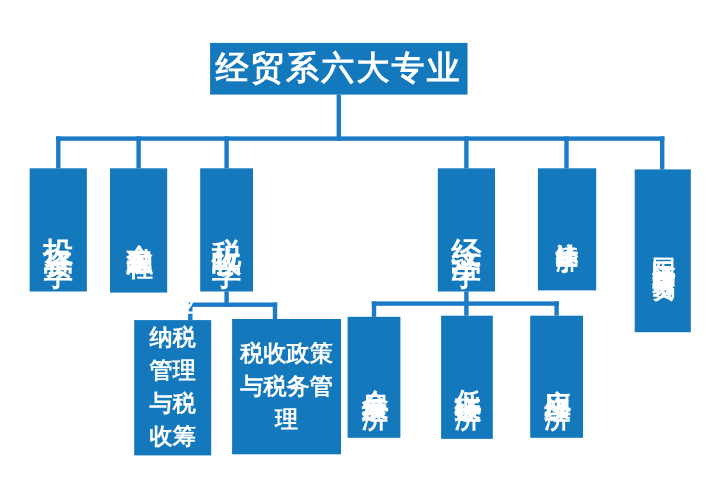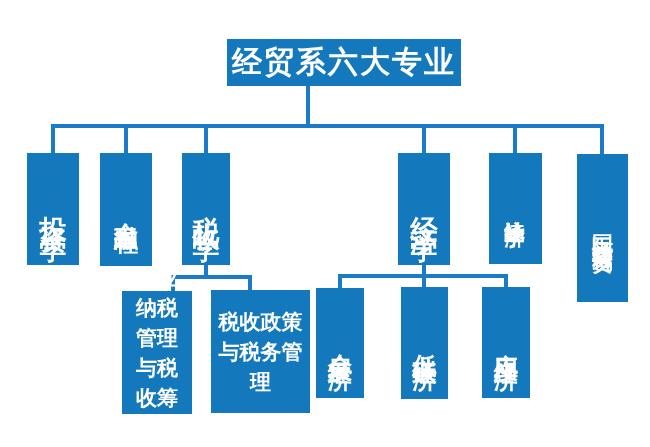--- a/index.html
+++ b/index.html
@@ -74,21 +74,21 @@
   <div class="line" style="left:171px; top:275px; width:81px;  height:4px;"></div>
   <div class="line" style="left:171px; top:275px; width:4px;   height:16px;"></div>
   <div class="line" style="left:248px; top:275px; width:4px;   height:15px;"></div>
 
   <div class="line" style="left:422px; top:265px; width:4px;   height:13px;"></div>
   <div class="line" style="left:338px; top:274px; width:170px; height:4px;"></div>
   <div class="line" style="left:338px; top:274px; width:4px;   height:14px;"></div>
   <div class="line" style="left:422px; top:274px; width:4px;   height:13px;"></div>
   <div class="line" style="left:504px; top:274px; width:4px;   height:13px;"></div>
 
-  <div class="node title-node" style="left:191px; top:39px; width:234px; height:47px;margin-left:36px;">
+  <div class="node title-node" style="left:191px; top:39px; width:234px; height:47px;">
     <span>经贸系六大专业</span>
   </div>
 
   <div class="node" style="left:27px; top:153px; width:52px; height:112px;">
     <span class="vtext v3">投资学</span>
   </div>
 
   <div class="node" style="left:100px; top:153px; width:52px; height:113px;">
     <span class="vtext v4">金融工程</span>
   </div>

